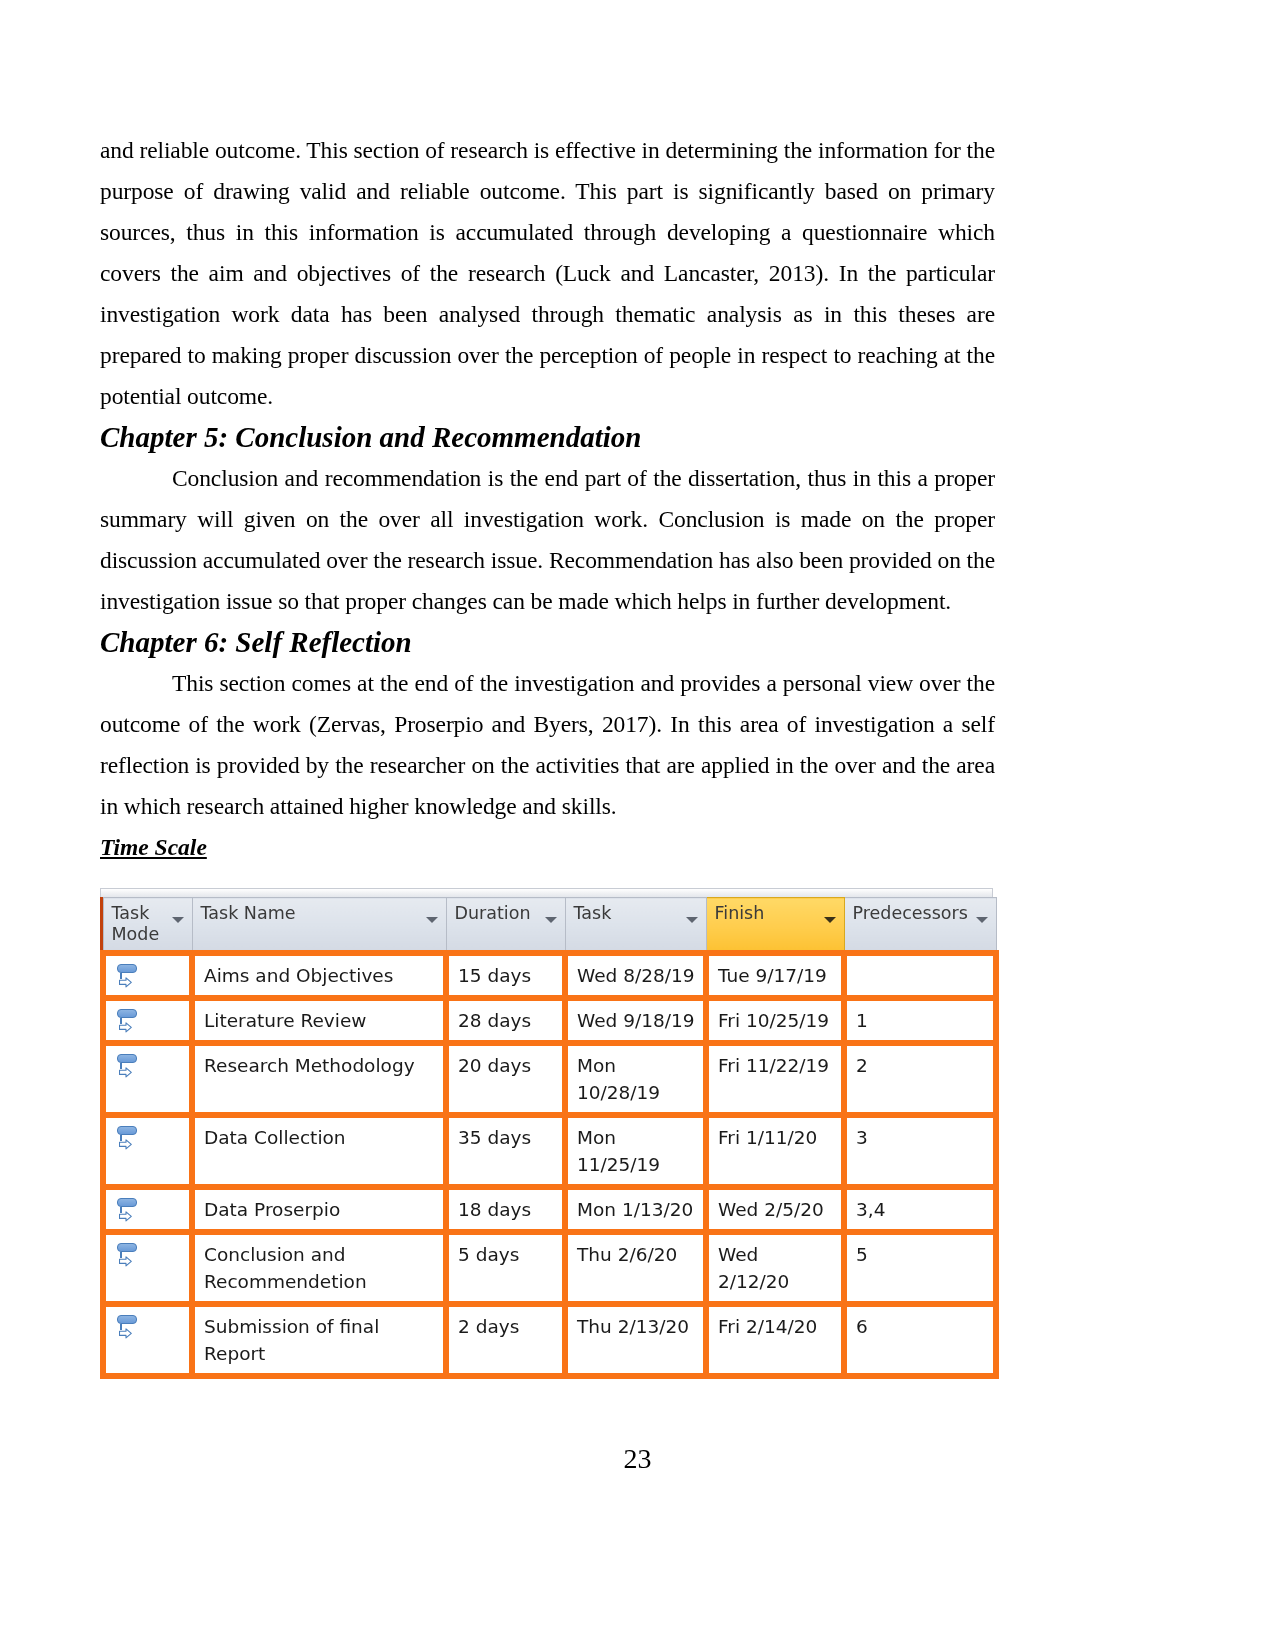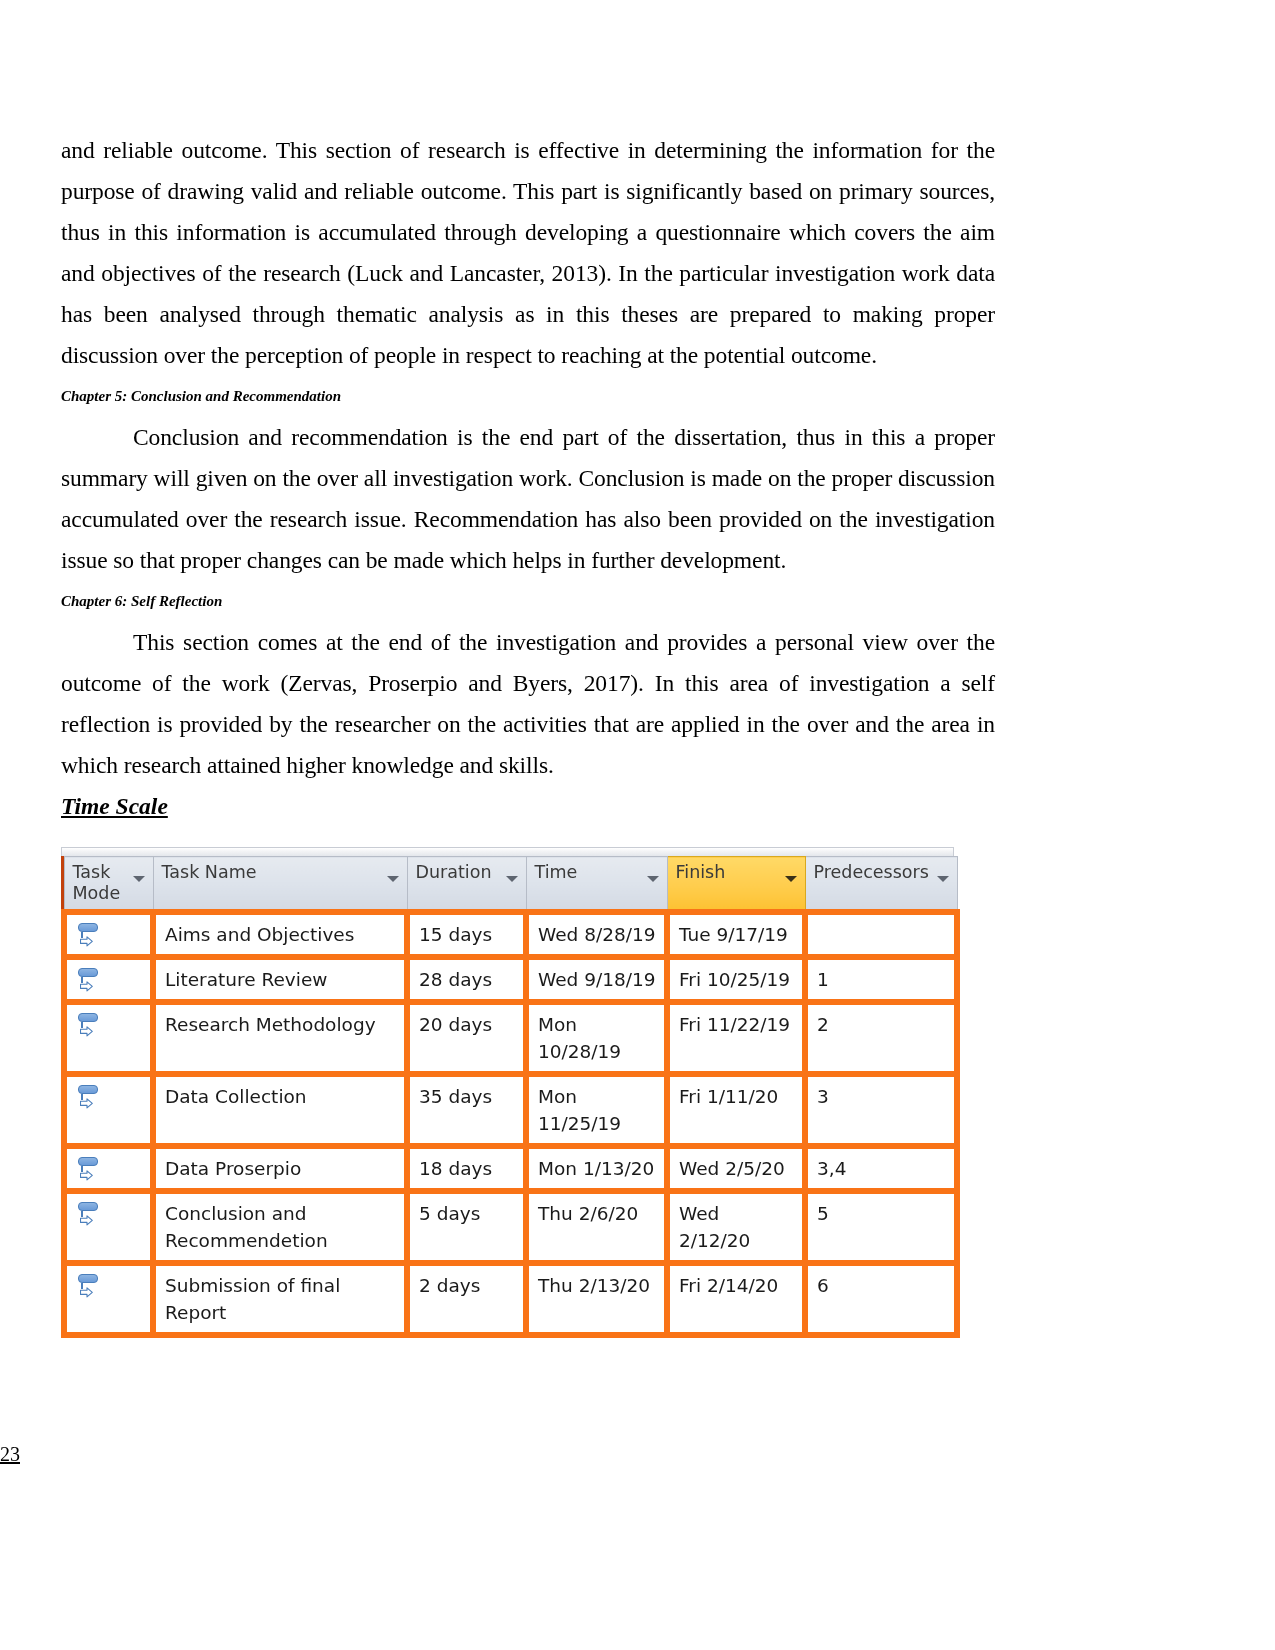--- a/index.html
+++ b/index.html
@@ -15,41 +15,41 @@
     color: #000000;
     overflow: hidden;
   }
 
   .page {
     position: absolute;
     left: 0; top: 0;
     width: 1200px;
     height: 1650px;
     box-sizing: border-box;
-    padding: 130px 205px 0 61px;
+    padding: 130px 205px 0 100px;
   }
 
   p.body-text {
     margin: 0;
     font-size: 23.5px;
     line-height: 41px;
     text-align: justify;
     text-justify: inter-word;
     letter-spacing: -0.1px;
   }
 
   p.body-text.indent::before {
     content: "";
     display: inline-block;
     width: 72px;
   }
 
   h2.chapter-heading {
     margin: 0;
-    font-size: 15px;
+    font-size: 29px;
     line-height: 41px;
     font-weight: bold;
     font-style: italic;
     text-align: left;
   }
 
   h2.timescale-heading {
     margin: 0;
     font-size: 23.5px;
     line-height: 41px;
@@ -151,24 +151,23 @@
     position: absolute; left: 4px; top: 15px;
     width: 13px; height: 11px;
   }
   .mode-icon .arrow svg { display:block; }
 
   .page-number {
     position: absolute;
     left: 0;
     top: 1443px;
     width: 1275px;
-    text-align: left;
-    font-size: 20px;
+    text-align: center;
+    font-size: 28px;
     font-family: "Liberation Serif", "DejaVu Serif", serif;
-    text-decoration: underline;
   }
 </style>
 </head>
 <body>
 
 <div class="page">
 
   <p class="body-text">and reliable outcome. This section of research is effective in determining the information for the purpose of drawing valid and reliable outcome. This part is significantly based on primary sources, thus in this information is accumulated through developing a questionnaire which covers the aim and objectives of the research (Luck and Lancaster, 2013). In the particular investigation work data has been analysed through thematic analysis as in this theses are prepared to making proper discussion over  the perception of people in respect to reaching at the potential outcome.</p>
 
   <h2 class="chapter-heading">Chapter 5: Conclusion and Recommendation</h2>
@@ -200,21 +199,21 @@
           </th>
           <th>
             <span class="th-label">Task Name</span>
             <span class="filter-arrow"></span>
           </th>
           <th>
             <span class="th-label">Duration</span>
             <span class="filter-arrow"></span>
           </th>
           <th>
-            <span class="th-label">Time</span>
+            <span class="th-label">Task</span>
             <span class="filter-arrow"></span>
           </th>
           <th class="finish-col">
             <span class="th-label">Finish</span>
             <span class="filter-arrow"></span>
           </th>
           <th>
             <span class="th-label">Predecessors</span>
             <span class="filter-arrow"></span>
           </th>

